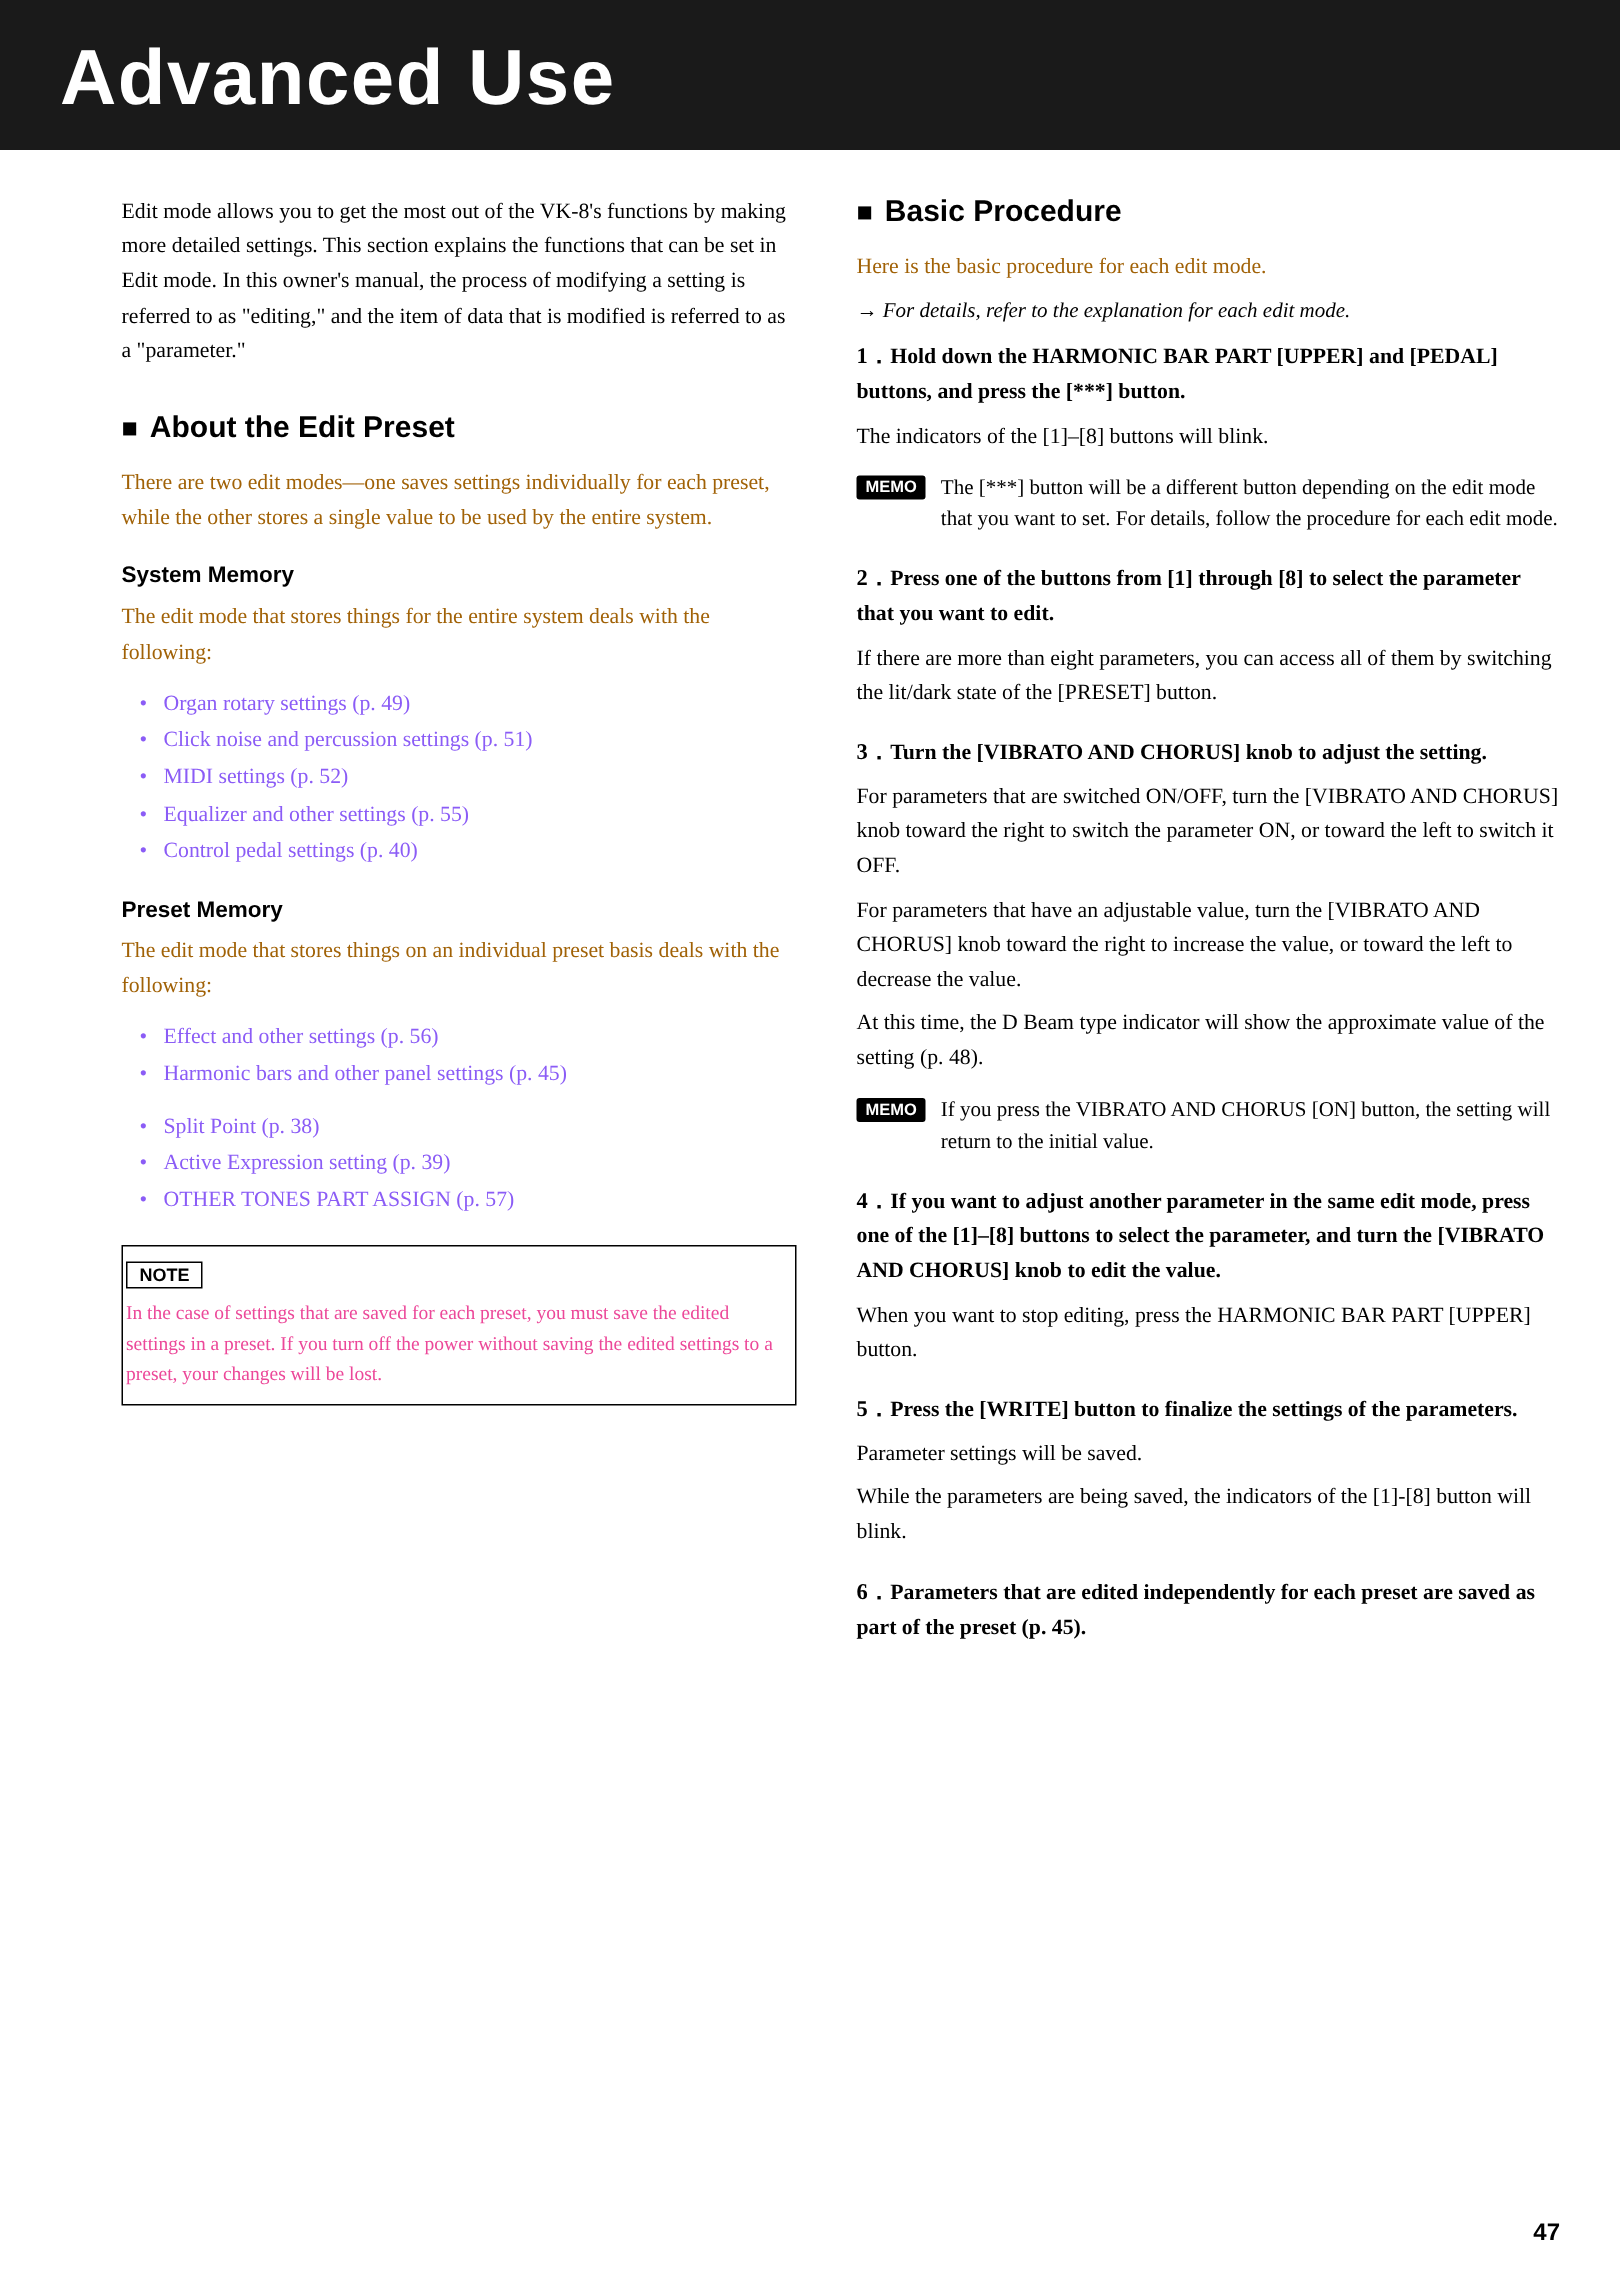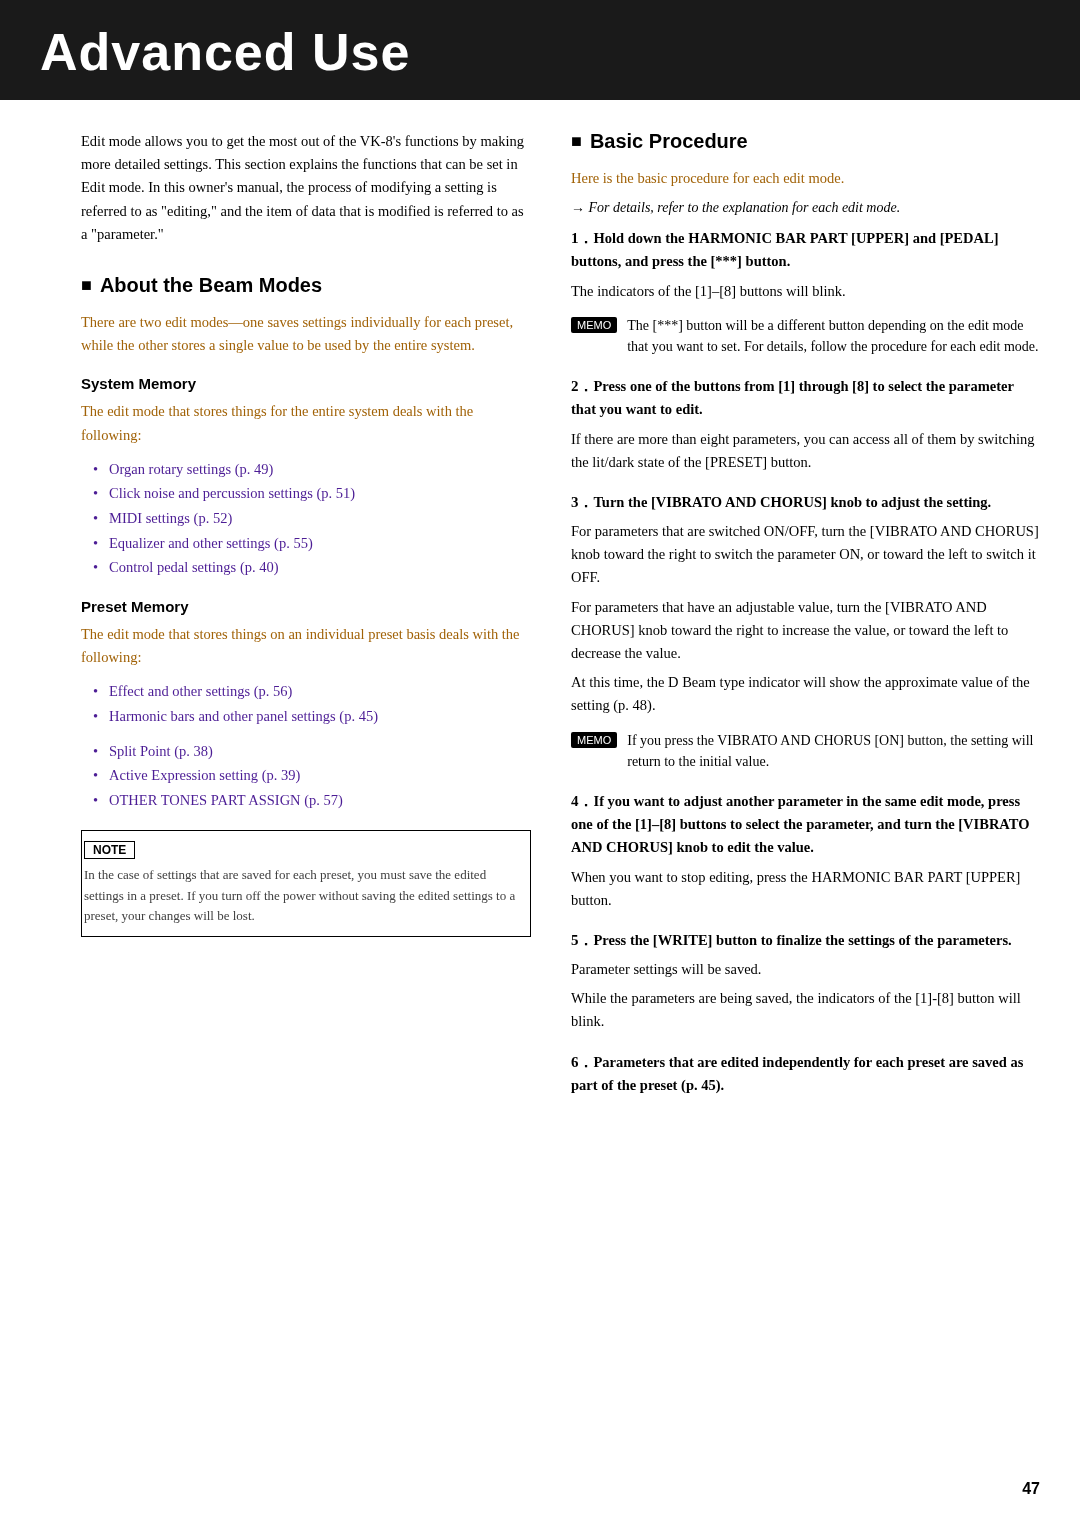--- a/index.html
+++ b/index.html
@@ -101,21 +101,21 @@
 
     .bullet-list {
       list-style: none;
       padding: 0;
       margin: 6px 0 10px 12px;
     }
 
     .bullet-list li {
       font-size: 14.5px;
       line-height: 1.7;
-      color: #4c1d95;
+      color: #8b5cf6;
       position: relative;
       padding-left: 16px;
     }
 
     .bullet-list li::before {
       content: '•';
       position: absolute;
       left: 0;
       top: 0;
     }
@@ -134,37 +134,37 @@
       padding: 1px 8px;
       font-size: 12px;
       font-weight: bold;
       font-family: Arial, sans-serif;
       margin-bottom: 6px;
     }
 
     .note-text {
       font-size: 13px;
       line-height: 1.55;
-      color: #404040;
+      color: #ec4899;
     }
 
     
     .memo-box {
       display: flex;
       gap: 10px;
       margin: 12px 0;
       align-items: flex-start;
     }
 
     .memo-label-img {
       display: inline-block;
       background: #000;
       color: #fff;
       font-size: 11px;
-      font-weight: normal;
+      font-weight: bold;
       font-family: Arial, sans-serif;
       padding: 2px 6px;
       border-radius: 2px;
       white-space: nowrap;
       margin-top: 2px;
       flex-shrink: 0;
     }
 
     .memo-text {
       font-size: 14px;
@@ -226,21 +226,21 @@
     <span class="header-title">Advanced Use</span>
   </div>
 
   <div class="content-area">
 
     <div class="left-column">
 
       <p class="intro-text">Edit mode allows you to get the most out of the VK-8's functions by making more detailed settings. This section explains the functions that can be set in Edit mode. In this owner's manual, the process of modifying a setting is referred to as "editing," and the item of data that is modified is referred to as a "parameter."</p>
 
       <div class="section">
-        <h2 class="section-heading">About the Beam Modes</h2>
+        <h2 class="section-heading">About the Edit Preset</h2>
         <p class="body-text">There are two edit modes—one saves settings individually for each preset, while the other stores a single value to be used by the entire system.</p>
 
         <div>
           <h3 class="subsection-heading">System Memory</h3>
           <p class="body-text">The edit mode that stores things for the entire system deals with the following:</p>
           <ul class="bullet-list">
             <li>Organ rotary settings (p. 49)</li>
             <li>Click noise and percussion settings (p. 51)</li>
             <li>MIDI settings (p. 52)</li>
             <li>Equalizer and other settings (p. 55)</li>

